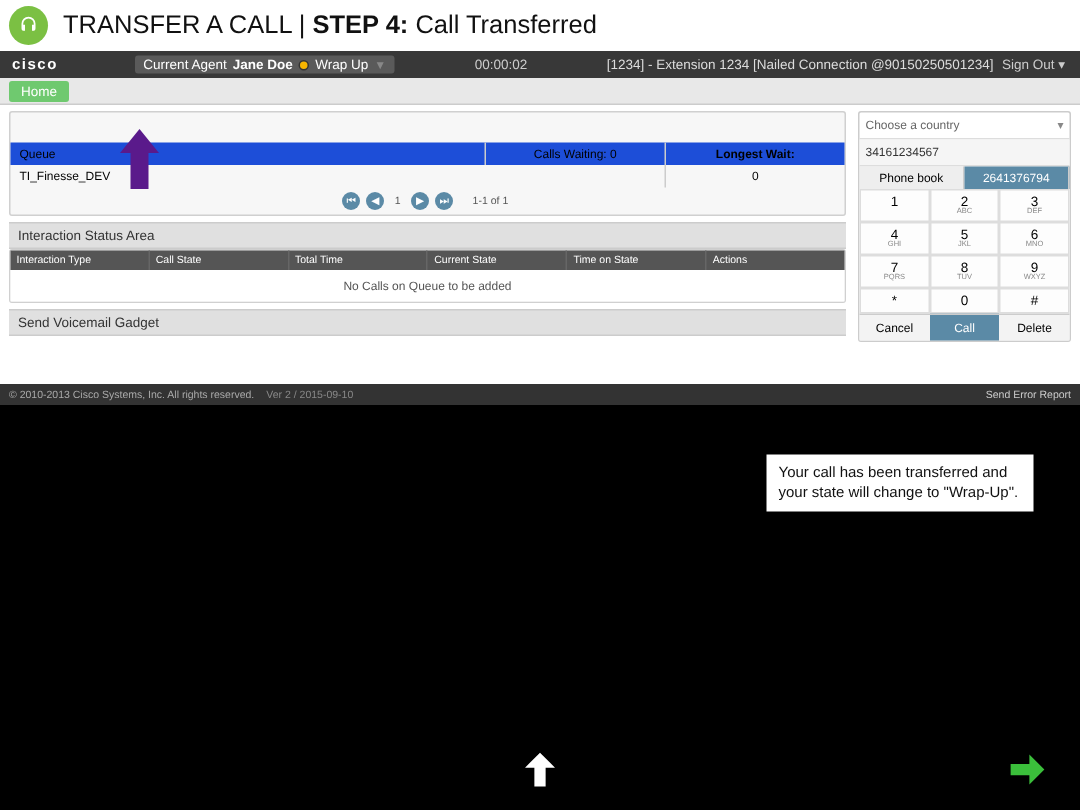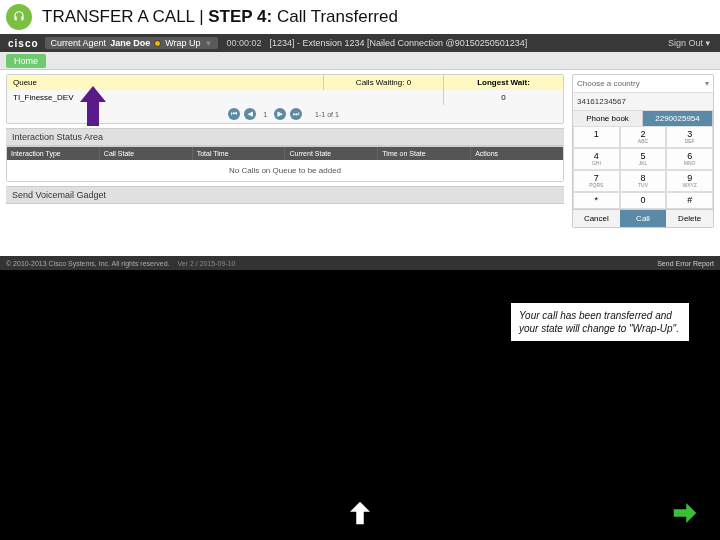--- a/index.html
+++ b/index.html
@@ -4,33 +4,33 @@
 <style>
   * { box-sizing: border-box; margin: 0; padding: 0; }
   html, body { width: 720px; height: 540px; font-family: Arial, sans-serif; background: #000; overflow: hidden; }
   .slide { width: 720px; height: 540px; background: #000; position: relative; }
   .title-bar { background: #fff; height: 34px; display: flex; align-items: center; padding: 0 6px; }
   .title-icon { width: 26px; height: 26px; border-radius: 50%; background: #7bc043; margin-right: 10px; display:flex; align-items:center; justify-content:center; }
   .title-icon svg { width:14px; height:14px; }
   .title-text { font-size: 17px; font-weight: 400; color:#111; }
   .title-text .strong { font-weight: 700; }
   .app { position: relative; width: 100%; height: 236px; background: #fff; }
-  .cisco-bar { height: 18px; background: #383838; display: flex; align-items: center; padding: 0 8px; color:#fff; font-size:9px; position:relative; }
+  .cisco-bar { height: 18px; background: #383838; display: flex; align-items: center; padding: 0 8px; color:#fff; font-size:9px; position:relative;gap:45px; }
   .cisco-logo { font-size:10px; letter-spacing:1px; font-weight:bold; color:#fff; }
   .agent-info { margin-left:6px; padding:1px 6px; background:#5a5a5a; border-radius:2px; display:flex; align-items:center; gap:4px;}
   .agent-dot { width:7px; height:7px; border-radius:50%; background:#f7b500; border:1px solid #333;}
   .agent-ext { margin-left:8px; color:#ddd; }
   .sign-out { position:absolute; right:10px; color:#ccc; font-size:9px;}
   .bar2 { height: 18px; background: #e8e8e8; display:flex; align-items:center; padding:0 6px; font-size:9px; color:#555; border-bottom:1px solid #ccc;}
   .home-tab { background:#6fc96f; color:#fff; padding:2px 8px; border-radius:2px; font-size:9px;}
   .main-area { display:flex; height: calc(100% - 36px - 14px); }
   .left-col { flex:1; padding:4px 6px; }
   .right-col { width:150px; padding:4px 6px 4px 2px; }
   .panel { background:#f7f7f7; border:1px solid #d0d0d0; border-radius:2px; margin-bottom:4px; }
-  .queue-header { display:flex; font-size:8px; background:#fef9c3; }
+  .queue-header { display:flex; font-size:8px; background:#1d4ed8;margin-top:20px; }
   .queue-header > div { padding:3px 6px; }
   .qh-queue { flex:1; }
   .qh-calls { width:120px; text-align:center; border-left:1px solid #ccc;}
   .qh-wait { width:120px; text-align:center; border-left:1px solid #ccc;font-weight:bold;}
   .queue-row { display:flex; font-size:8px; }
   .queue-row > div { padding:3px 6px; }
   .pager { display:flex; justify-content:center; gap:4px; padding:3px 0; }
   .pager-btn { width:12px; height:12px; border-radius:50%; background:#5b8aa6; color:#fff; font-size:7px; display:flex; align-items:center; justify-content:center; }
   .pager-info { font-size:7px; color:#555; display:flex; align-items:center; padding:0 3px;}
   .section-title { background:#e0e0e0; font-size:9px; padding:3px 6px; border-top:1px solid #ccc; border-bottom:1px solid #ccc; color:#333;}
@@ -45,21 +45,21 @@
   .tabset .tab { flex:1; text-align:center; padding:3px 0; background:#eee; border-right:1px solid #ccc;}
   .tabset .tab.active { background:#5b8aa6; color:#fff;}
   .keypad { display:grid; grid-template-columns:repeat(3,1fr); }
   .key { border:1px solid #ddd; text-align:center; padding:3px 0; font-size:9px; background:#fdfdfd; line-height:1;}
   .key .sub { font-size:5px; color:#888; display:block;}
   .dial-actions { display:flex; }
   .dial-actions .dbtn { flex:1; text-align:center; font-size:8px; padding:4px 0; border-top:1px solid #ccc; background:#f3f3f3;}
   .dial-actions .dbtn.call { background:#5b8aa6; color:#fff;}
   .footer { position:absolute; left:0; right:0; height:14px; background:#333; color:#aaa; font-size:7px; display:flex; align-items:center; padding:0 6px; bottom:0;}
   .footer .send-report { position:absolute; right:6px; color:#ccc;}
-  .callout { position:absolute; right:30px; top:302px; width:180px; background:#fff; border:1px solid #000; padding:6px 8px; font-size:10px; line-height:1.3; color:#111;font-style:italic;}
+  .callout { position:absolute; right:30px; top:302px; width:180px; background:#fff; border:1px solid #000; padding:6px 8px; font-size:10px; line-height:1.3; color:#111;}
   .arrow-purple { position:absolute; left:80px; top:86px; width:26px; height:40px; }
   .arrow-purple .shaft { position:absolute; left:7px; top:12px; width:12px; height:28px; background:#5a1a8b;}
   .arrow-purple .head { position:absolute; left:0; top:0; width:0; height:0; border-left:13px solid transparent; border-right:13px solid transparent; border-bottom:16px solid #5a1a8b;}
   .nav-arrow { position:absolute; bottom:12px; width:30px; height:30px; }
   .nav-arrow svg { width:100%; height:100%; }
   .nav-up { left:345px; }
   .nav-right { right:20px; }
   .chev { font-size:8px; color:#888;}
 </style>
 </head>
@@ -138,21 +138,21 @@
 
       <div class="right-col">
         <div class="dialer">
           <div class="country">
             <span>Choose a country</span>
             <span class="chev">▾</span>
           </div>
           <div class="number-input">34161234567</div>
           <div class="tabset">
             <div class="tab">Phone book</div>
-            <div class="tab active">2290025954</div>
+            <div class="tab active">2641376794</div>
           </div>
           <div class="keypad">
             <div class="key"><span>1</span><span class="sub"></span></div>
             <div class="key"><span>2</span><span class="sub">ABC</span></div>
             <div class="key"><span>3</span><span class="sub">DEF</span></div>
             <div class="key"><span>4</span><span class="sub">GHI</span></div>
             <div class="key"><span>5</span><span class="sub">JKL</span></div>
             <div class="key"><span>6</span><span class="sub">MNO</span></div>
             <div class="key"><span>7</span><span class="sub">PQRS</span></div>
             <div class="key"><span>8</span><span class="sub">TUV</span></div>

